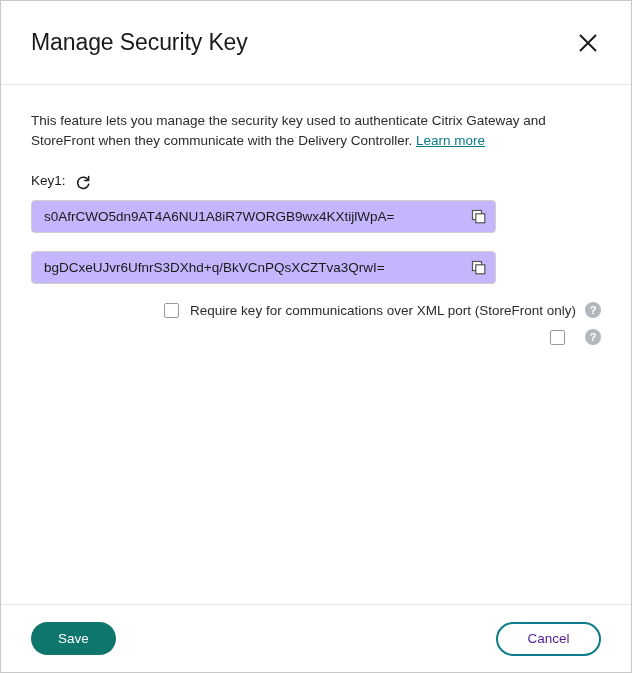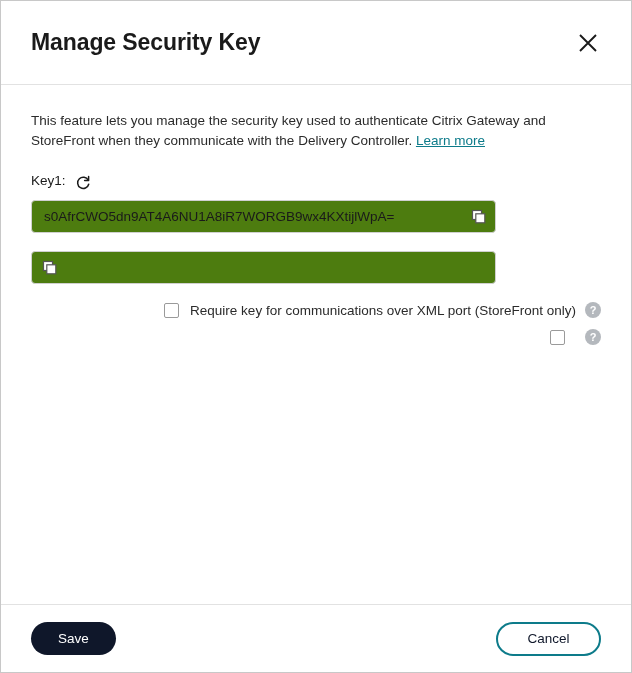--- a/index.html
+++ b/index.html
@@ -31,21 +31,21 @@
     border-bottom: 1px solid #e2e2e2;
     display: flex;
     align-items: center;
     justify-content: space-between;
     padding: 0 26px 0 30px;
   }
   .dialog-title {
     font-size: 23px;
     color: #1a1a1a;
     letter-spacing: -0.1px;
-    font-weight: bold;
+    font-weight: normal;
     margin: 0;
     line-height: 1;
   }
   .close-btn {
     width: 34px;
     height: 34px;
     display: flex;
     align-items: center;
     justify-content: center;
     cursor: pointer;
@@ -97,21 +97,21 @@
   }
   .refresh-btn svg { display: block; }
 
   .input-wrap {
     position: relative;
     width: 465px;
     height: 33px;
     box-sizing: border-box;
     border: 1px solid #d0d0d0;
     border-radius: 4px;
-    background: #4d7c0f;
+    background: #c4b5fd;
     display: flex;
     align-items: center;
     margin-bottom: 18px;
   }
   .input-value {
     flex: 1 1 auto;
     font-size: 13.5px;
     color: #1a1a1a;
     padding: 0 12px;
     white-space: nowrap;
@@ -187,30 +187,30 @@
     font-family: "Liberation Sans", sans-serif;
     font-size: 13.5px;
     border-radius: 20px;
     cursor: pointer;
     box-sizing: border-box;
     padding: 0;
   }
   .btn-save {
     width: 85px;
     height: 33px;
-    background: #0f172a;
+    background: #0f766e;
     color: #ffffff;
     border: none;
     text-align: center;
   }
   .btn-cancel {
     width: 105px;
     height: 34px;
     background: #ffffff;
-    color: #0f172a;
+    color: #4c1d95;
     border: 2px solid #0d7b8a;
   }
 </style>
 </head>
 <body>
 
 <div class="dialog">
 
   <div class="dialog-header">
     <h1 class="dialog-title">Manage Security Key</h1>
@@ -247,20 +247,21 @@
         <span>
           <svg width="17" height="17" viewBox="0 0 17 17">
             <rect x="2.5" y="2.5" width="9" height="9" stroke="#555" stroke-width="1.2" fill="#fff"></rect>
             <rect x="5.8" y="5.8" width="9" height="9" stroke="#555" stroke-width="1.2" fill="#fff"></rect>
           </svg>
         </span>
       </button>
     </div>
 
     <div class="input-wrap">
+      <span class="input-value">bgDCxeUJvr6UfnrS3DXhd+q/BkVCnPQsXCZTva3QrwI=</span>
       <button class="copy-btn">
         <span>
           <svg width="17" height="17" viewBox="0 0 17 17">
             <rect x="2.5" y="2.5" width="9" height="9" stroke="#555" stroke-width="1.2" fill="#fff"></rect>
             <rect x="5.8" y="5.8" width="9" height="9" stroke="#555" stroke-width="1.2" fill="#fff"></rect>
           </svg>
         </span>
       </button>
     </div>
 

